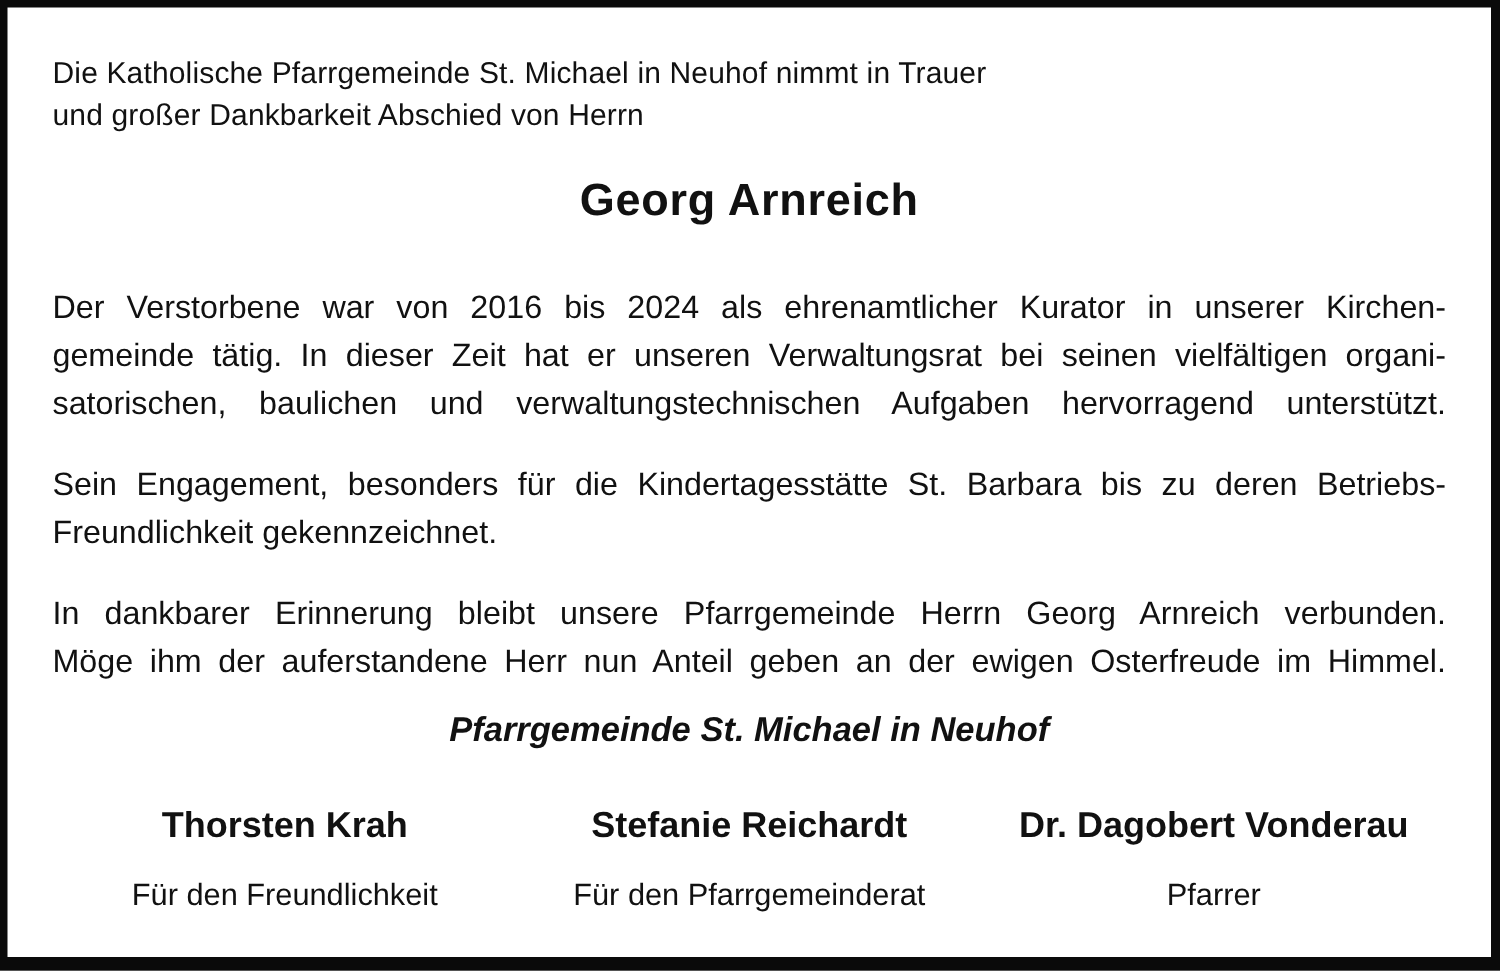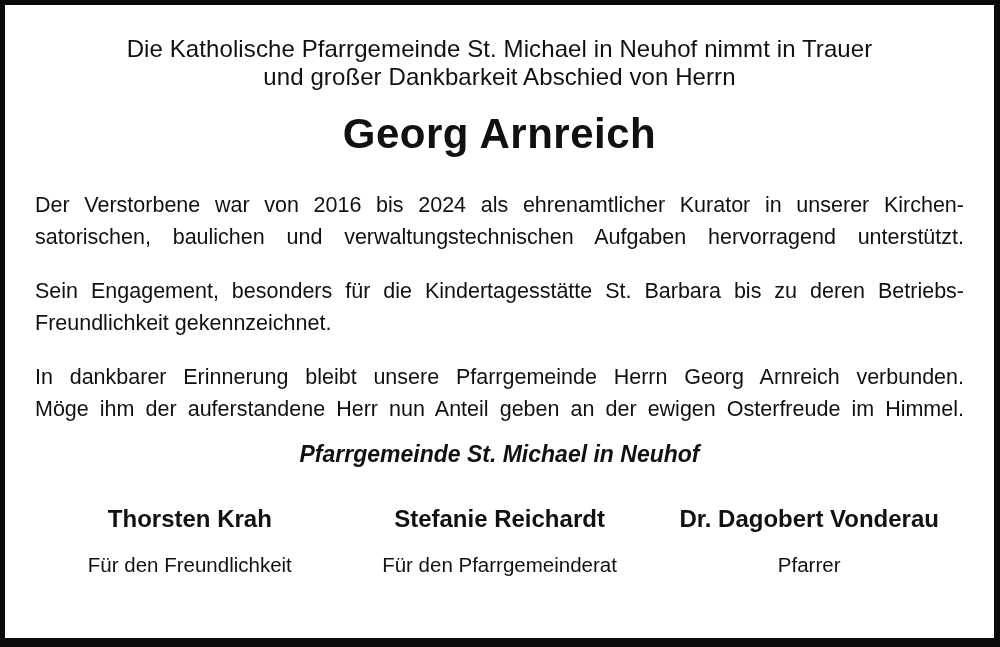--- a/index.html
+++ b/index.html
@@ -14,28 +14,28 @@
     height: 647px;
     background: #ffffff;
     border-style: solid;
     border-color: #0a0a0a;
     border-width: 5px 6px 9px 5px;
     padding: 30px 30px 0 30px;
     color: #111111;
     overflow: hidden;
   }
   .header-line {
-    text-align: center;
-    font-size: 24px;
+    text-align: left;
+    font-size: 20px;
     line-height: 28px;
     letter-spacing: 0.1px;
   }
   .deceased-name {
     text-align: center;
-    font-size: 42px;
+    font-size: 30px;
     line-height: 54px;
     font-weight: 700;
     margin-top: 16px;
     letter-spacing: 0.5px;
   }
   .para {
     margin-top: 22px;
     font-size: 21.5px;
     line-height: 32px;
   }
@@ -81,20 +81,21 @@
 
 <div class="notice">
 
   <div class="header-line">Die Katholische Pfarrgemeinde St. Michael in Neuhof nimmt in Trauer</div>
   <div class="header-line">und großer Dankbarkeit Abschied von Herrn</div>
 
   <div class="deceased-name">Georg Arnreich</div>
 
   <div class="para first">
     <div class="jline">Der Verstorbene war von 2016 bis 2024 als ehrenamtlicher Kurator in unserer Kirchen-</div>
+    <div class="jline">gemeinde tätig. In dieser Zeit hat er unseren Verwaltungsrat bei seinen vielfältigen organi-</div>
     <div class="jline">satorischen, baulichen und verwaltungstechnischen Aufgaben hervorragend unterstützt.</div>
   </div>
 
   <div class="para">
     <div class="jline">Sein Engagement, besonders für die Kindertagesstätte St. Barbara bis zu deren Betriebs-</div>
     <div class="lline">Freundlichkeit gekennzeichnet.</div>
   </div>
 
   <div class="para">
     <div class="jline">In dankbarer Erinnerung bleibt unsere Pfarrgemeinde Herrn Georg Arnreich verbunden.</div>

